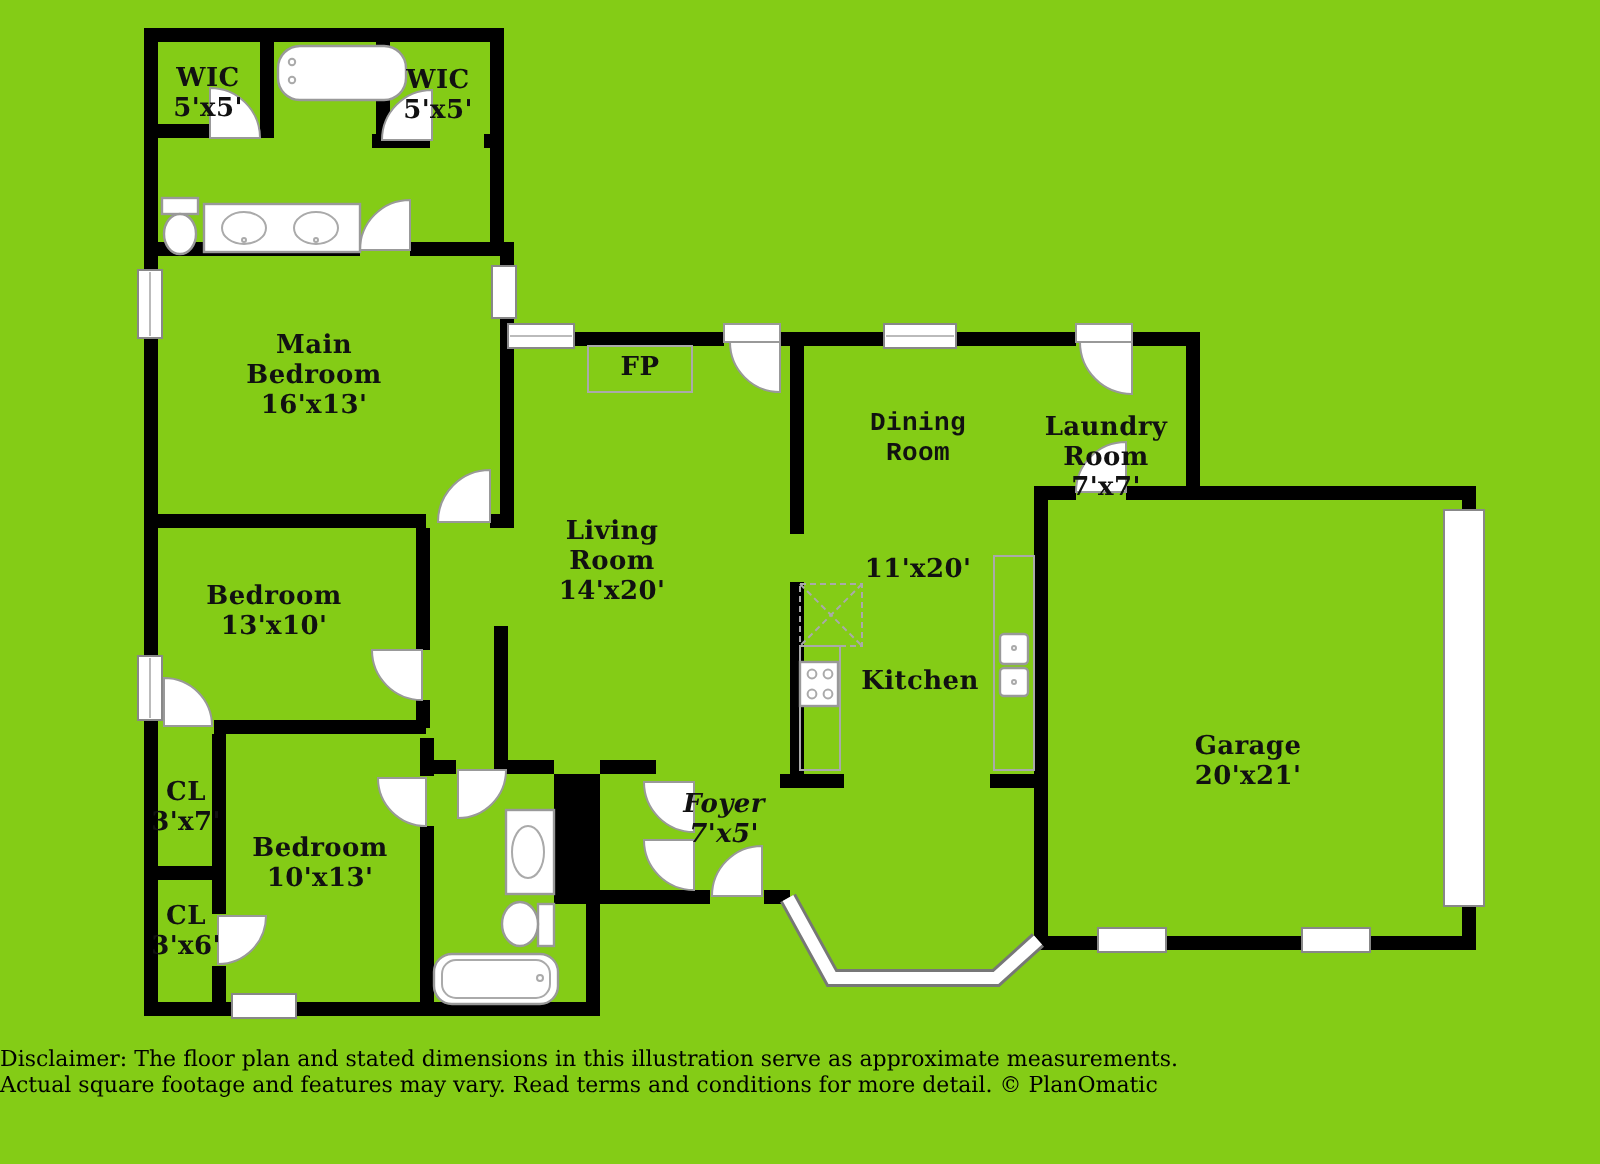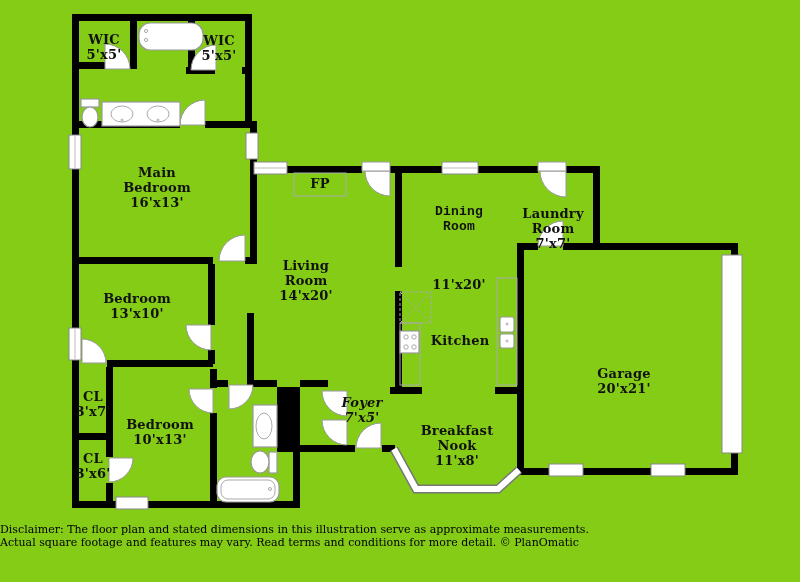--- a/index.html
+++ b/index.html
@@ -198,22 +198,19 @@
 Room</div>
   <div class="room-label" style="left:459px;top:285px;">11'x20'</div>
   <div class="room-label" style="left:553px;top:229px;">Laundry
 Room
 7'x7'</div>
   <div class="room-label" style="left:460px;top:341px;text-align:center;">Kitchen</div>
   <div class="room-label" style="left:624px;top:352px;margin-top:29px;">Garage
 20'x21'</div>
   <div class="room-label" style="left:362px;top:410px;font-style:italic;">Foyer
 7'x5'</div>
-  <div class="room-label" style="left:457px;top:446px;">Breakfast
-Nook
-11'x8'</div>
 
   <div class="disclaimer">
     <div>Disclaimer: The floor plan and stated dimensions in this illustration serve as approximate measurements.</div>
     <div>Actual square footage and features may vary. Read terms and conditions for more detail. © PlanOmatic</div>
   </div>
 
 </div>
 
 </body></html>

